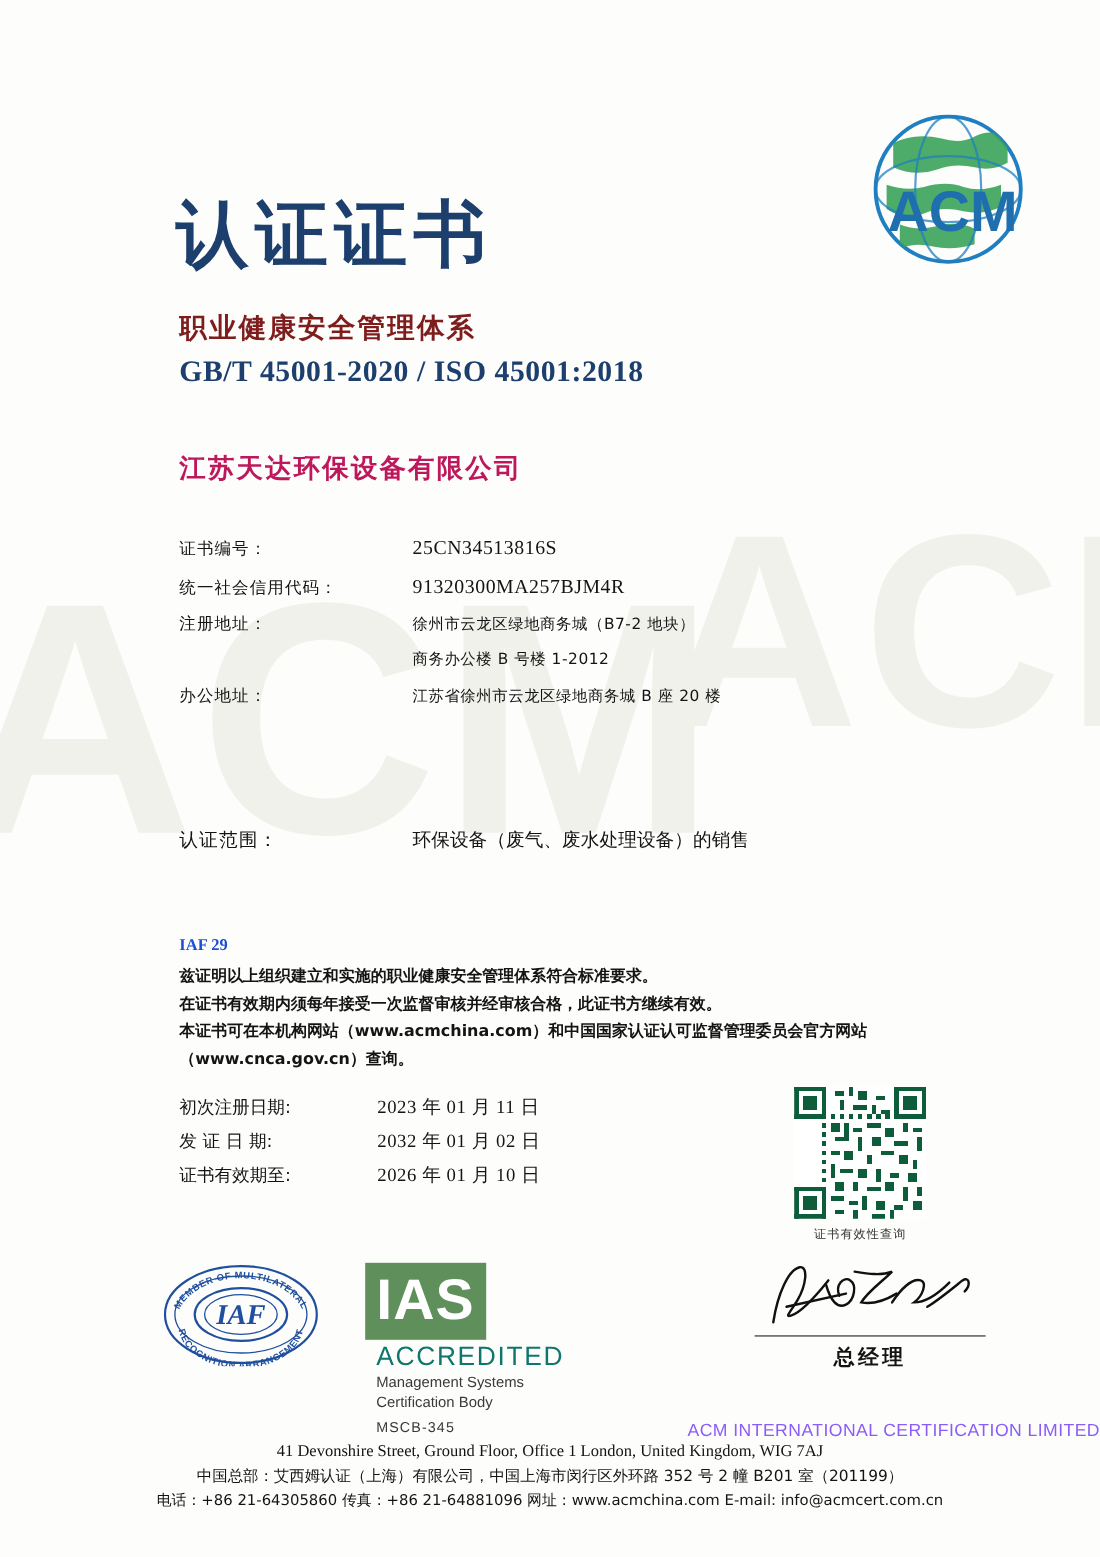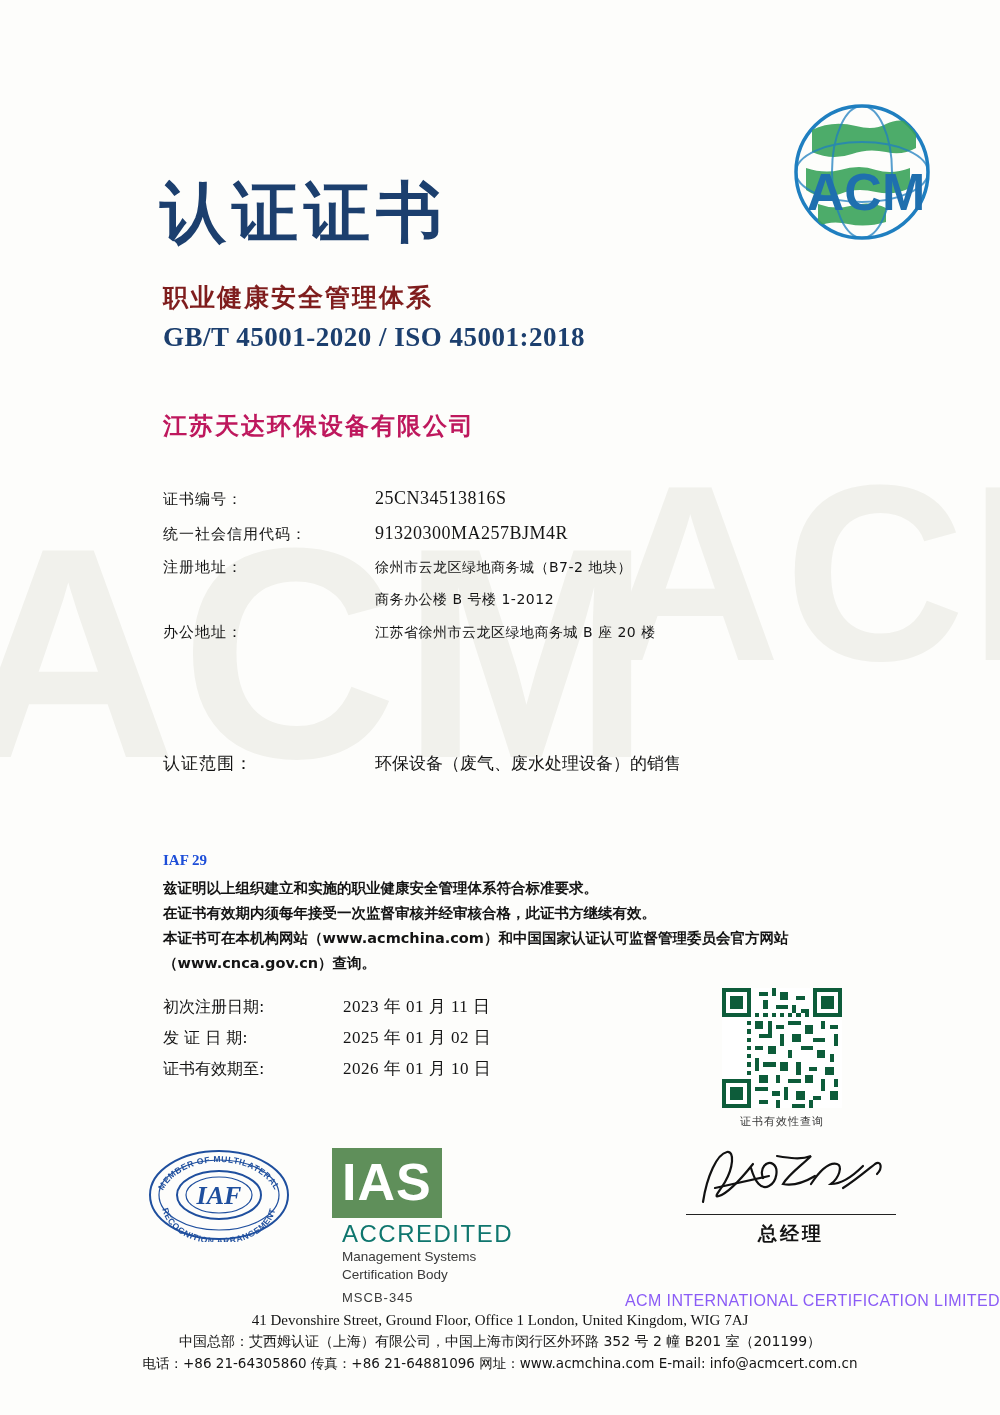--- a/index.html
+++ b/index.html
@@ -386,21 +386,21 @@
       <div>（www.cnca.gov.cn）查询。</div>
     </div>
 
     <div class="dates">
       <div class="date-row">
         <div class="lbl">初次注册日期:</div>
         <div class="val">2023 年 01 月 11 日</div>
       </div>
       <div class="date-row">
         <div class="lbl">发 证 日 期:</div>
-        <div class="val">2025 年 01 月 02 日</div>
+        <div class="val">2032 年 01 月 02 日</div>
       </div>
       <div class="date-row">
         <div class="lbl">证书有效期至:</div>
         <div class="val">2026 年 01 月 10 日</div>
       </div>
     </div>
 
     <div class="qr-wrap">
       <svg class="qr" viewBox="0 0 29 29" shape-rendering="crispEdges">
         <rect width="29" height="29" fill="#ffffff"></rect>

